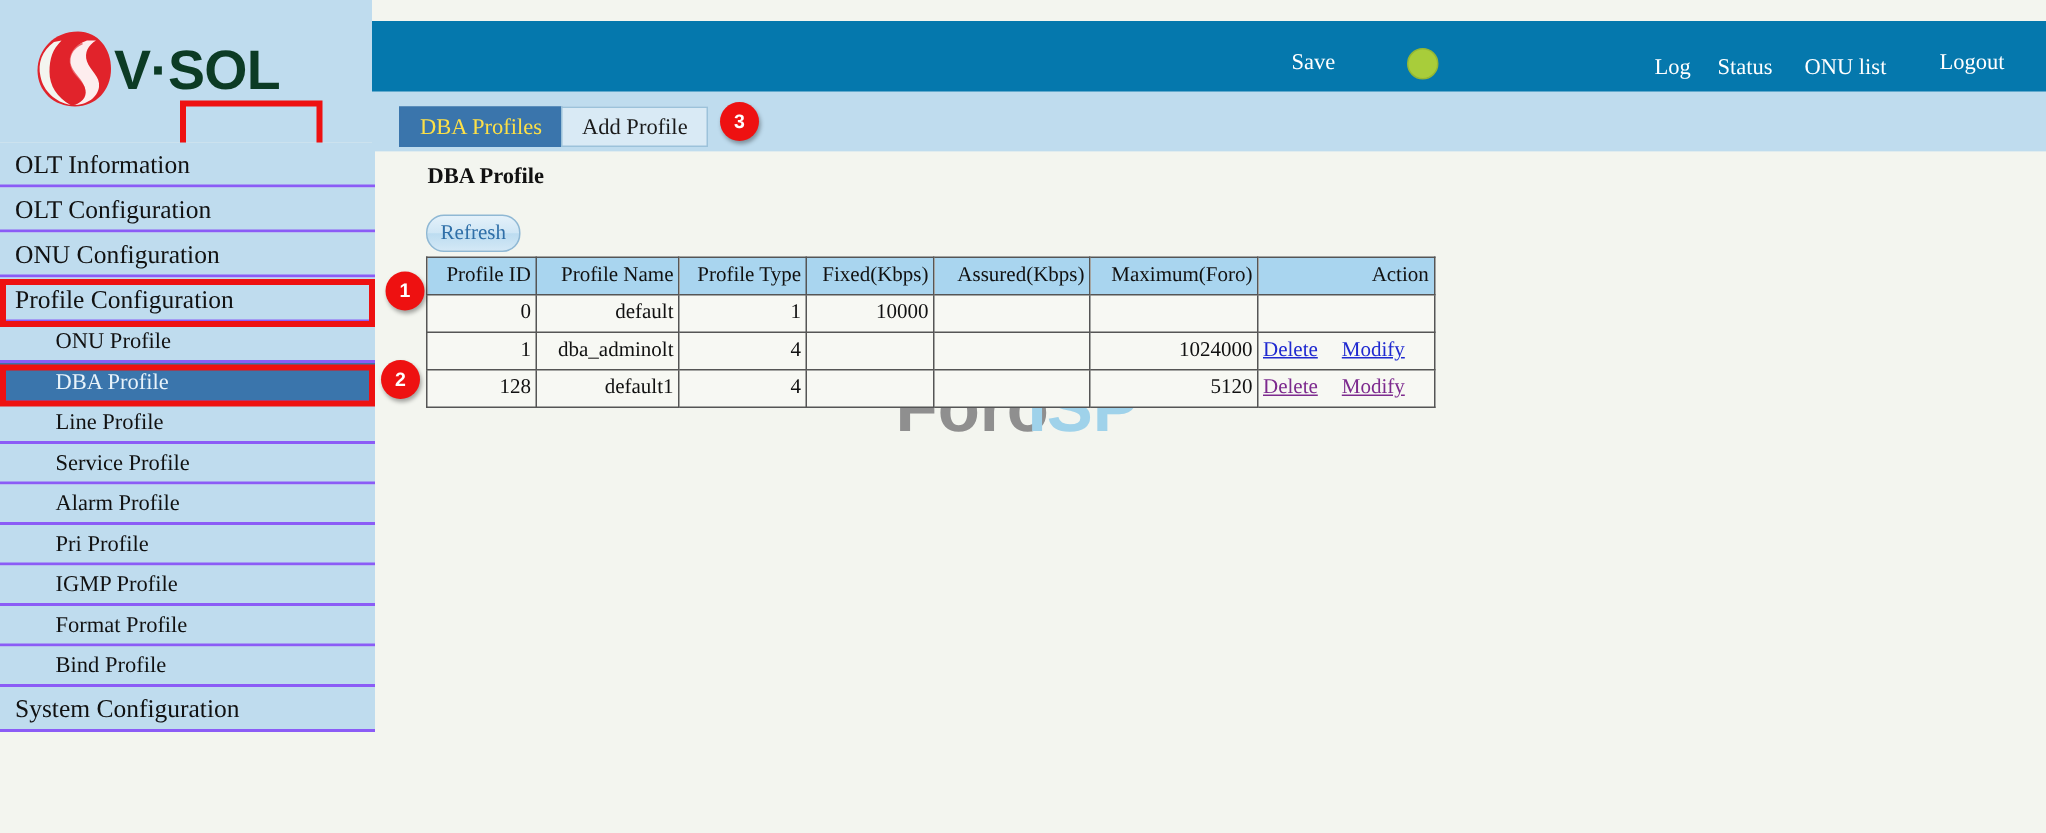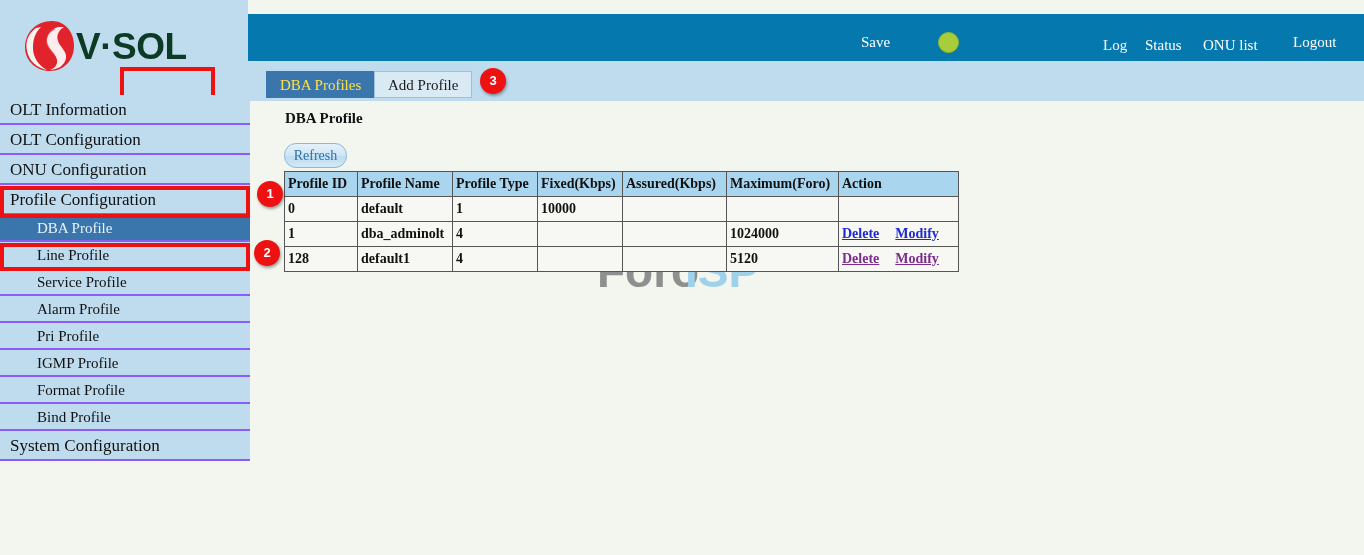--- a/index.html
+++ b/index.html
@@ -214,22 +214,22 @@
     position: absolute;
     left: 34px; top: 70px;
     border-collapse: collapse;
     background: #f7f8f3;
     table-layout: fixed;
   }
   #dba-table th, #dba-table td {
     border: 1px solid #555555;
     font-size: 14px;
     color: #111111;
-    font-weight: bold;
-    text-align: left;
+    font-weight: normal;
+    text-align: right;
     padding: 4px 3px;
     height: 20px;
     box-sizing: border-box;
     overflow: hidden;
     white-space: nowrap;
   }
   #dba-table th {
     background: #a9d5ef;
   }
   #dba-table td {
@@ -293,20 +293,21 @@
   <div class="tab" id="tab-dba-profiles">DBA Profiles</div>
   <div class="tab" id="tab-add-profile">Add Profile</div>
 </div>
 <div id="tab-add-profile-highlight"></div>
 
 <div id="sidebar">
   <div class="nav-item top">OLT Information</div>
   <div class="nav-item top">OLT Configuration</div>
   <div class="nav-item top">ONU Configuration</div>
   <div class="nav-item top">Profile Configuration</div>
+  <div class="nav-item sub">ONU Profile</div>
   <div class="nav-item sub active">DBA Profile</div>
   <div class="nav-item sub">Line Profile</div>
   <div class="nav-item sub">Service Profile</div>
   <div class="nav-item sub">Alarm Profile</div>
   <div class="nav-item sub">Pri Profile</div>
   <div class="nav-item sub">IGMP Profile</div>
   <div class="nav-item sub">Format Profile</div>
   <div class="nav-item sub">Bind Profile</div>
   <div class="nav-item top">System Configuration</div>
 </div>

